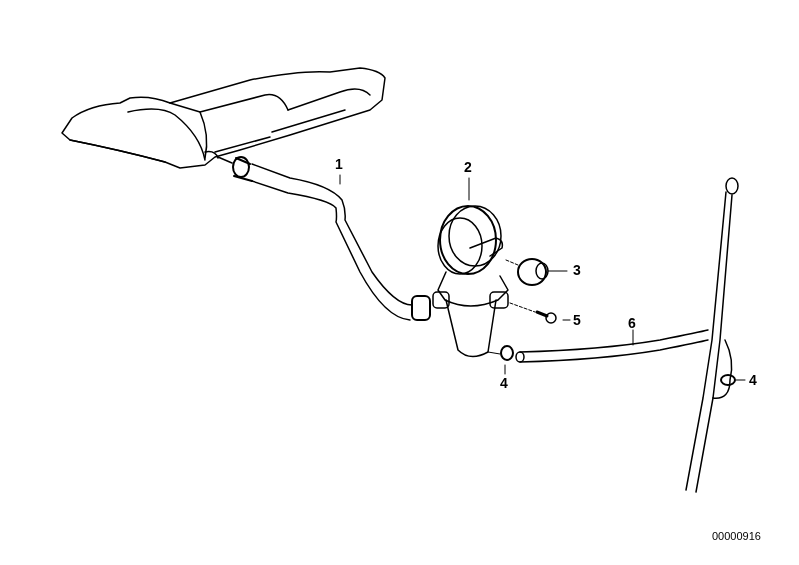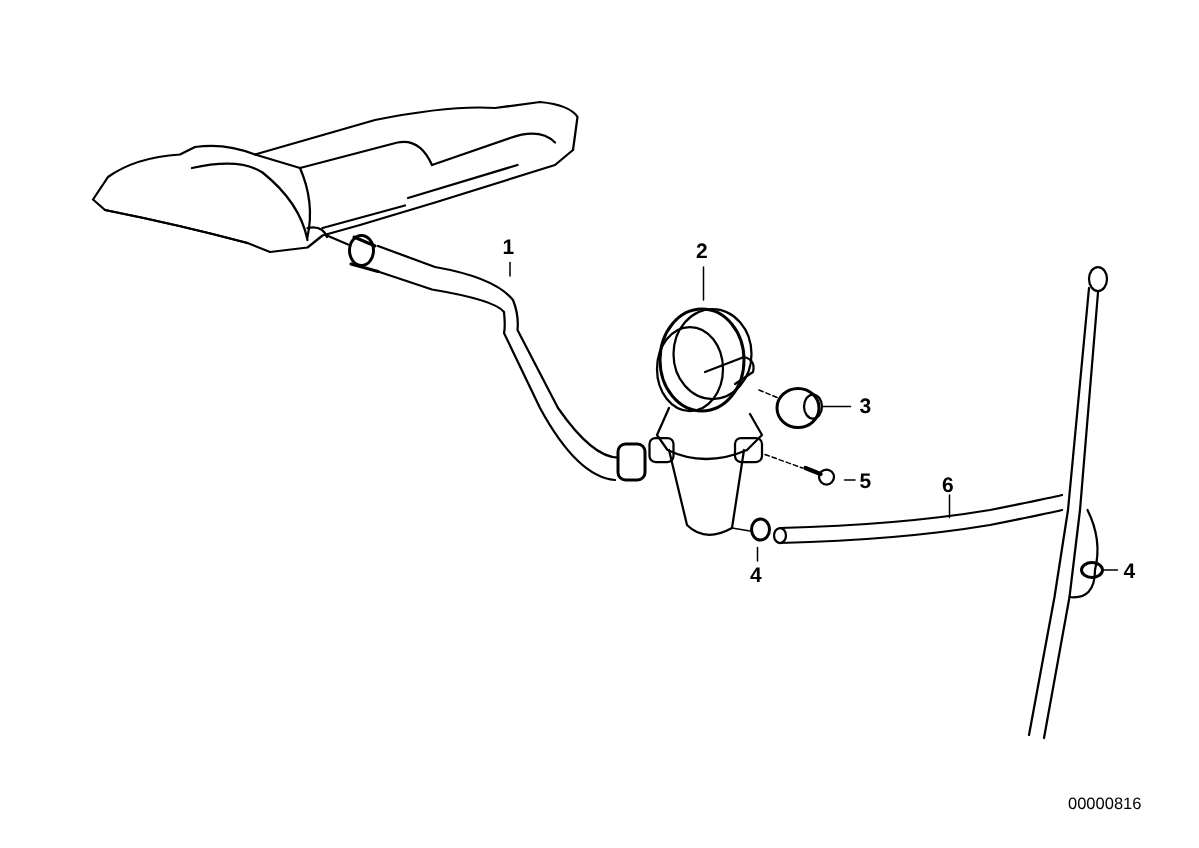--- a/index.html
+++ b/index.html
@@ -86,13 +86,13 @@
 </svg>
 
 <div class="callout" style="left:335px;top:157px;">1</div>
 <div class="callout" style="left:464px;top:160px;">2</div>
 <div class="callout" style="left:573px;top:263px;">3</div>
 <div class="callout" style="left:573px;top:313px;">5</div>
 <div class="callout" style="left:628px;top:316px;">6</div>
 <div class="callout" style="left:500px;top:376px;">4</div>
 <div class="callout" style="left:749px;top:373px;">4</div>
 
-<div class="ref" style="left:712px;top:530px;">00000816</div>
+<div class="ref" style="left:712px;top:530px;">00000916</div>
 
 </body></html>

